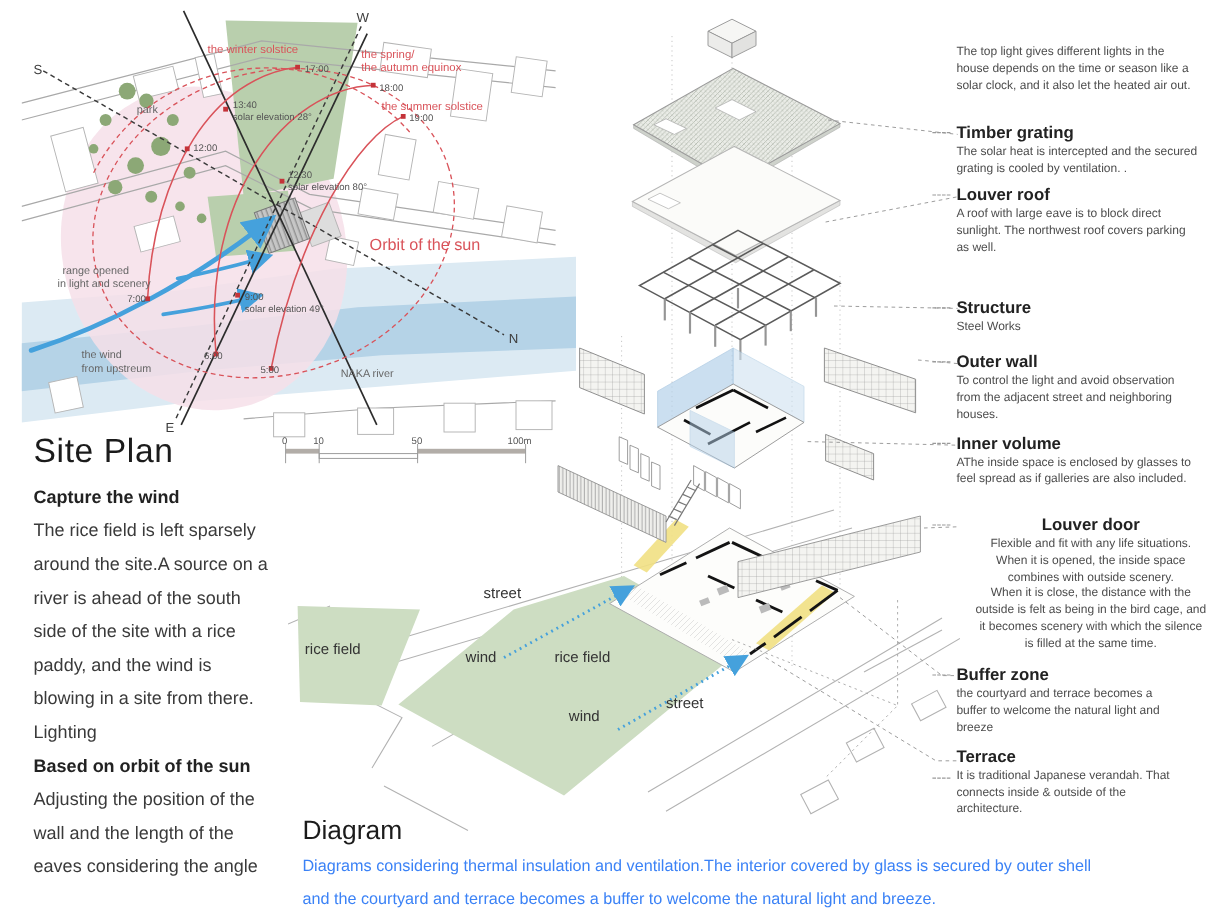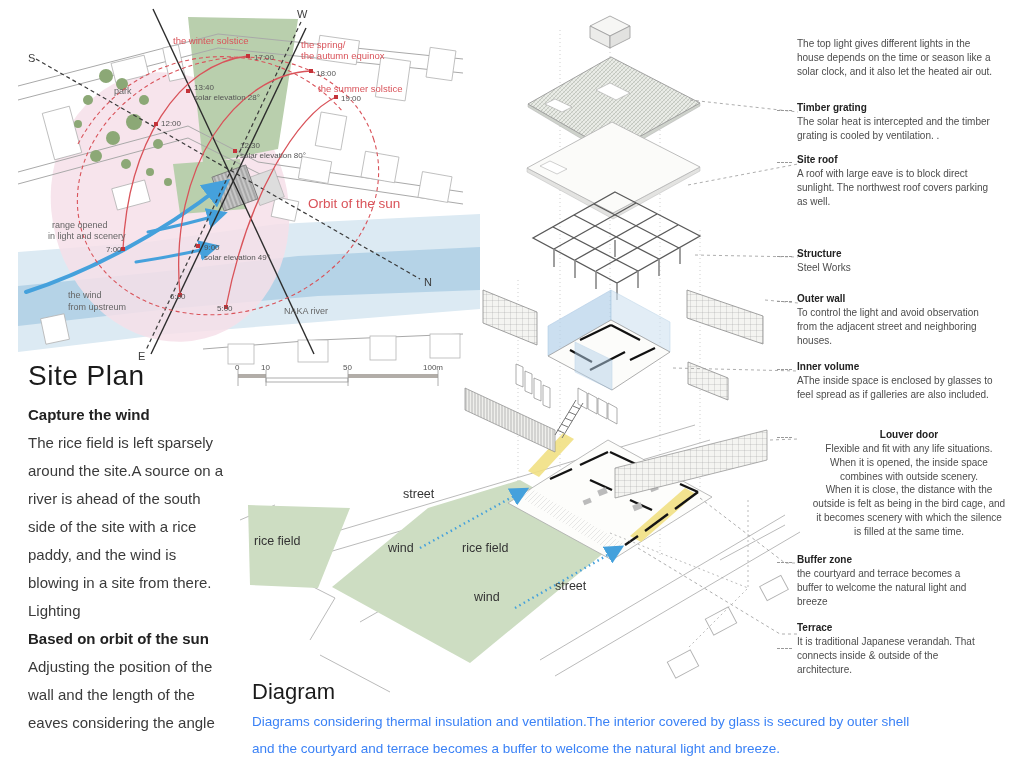--- a/index.html
+++ b/index.html
@@ -5,21 +5,21 @@
   html,body{margin:0;padding:0;background:#ffffff;}
   body{width:1024px;height:768px;position:relative;overflow:hidden;
        font-family:"Liberation Sans",sans-serif;color:#333;}
   .abs{position:absolute;}
   #site-plan-title{left:28px;top:360px;font-size:28px;color:#1b1b1b;letter-spacing:.5px;}
   #left-notes{left:28px;top:401px;width:220px;font-size:15px;color:#3a3a3a;line-height:28px;}
   .notes-heading{font-weight:bold;color:#222;}
   .pre{white-space:pre-line;}
   #right-col{left:797px;top:0;width:224px;height:768px;}
   .ann-item{position:absolute;left:0;width:224px;}
-  .ann-label{font-size:10px;font-weight:bold;color:#222;margin-bottom:2px;}
+  .ann-label{font-size:14px;font-weight:bold;color:#222;margin-bottom:2px;}
   .ann-desc{font-size:10px;color:#4c4c4c;line-height:1.38;white-space:pre-line;}
   .leader{position:absolute;left:-20px;top:8px;width:15px;border-top:1px dashed #999;}
   #diagram-title{left:252px;top:679px;font-size:22px;color:#1b1b1b;}
   #diagram-desc{left:252px;top:708px;width:700px;font-size:13.5px;color:#3b82f6;line-height:27px;}
   svg text{font-family:"Liberation Sans",sans-serif;}
   .t-small{font-size:8px;fill:#555;}
   .t-red{font-size:9.5px;fill:#d9535a;}
   .t-gray{font-size:9px;fill:#666;}
   .t-compass{font-size:11px;fill:#3d3d3d;}
   .t-ground{font-size:12.5px;fill:#333;}
@@ -395,27 +395,27 @@
 <div class="abs" id="right-col">
   <div class="ann-item" style="top:37px;">
     <div class="ann-desc">The top light gives different lights in the
 house depends on the time or season like a
 solar clock, and it also let the heated air out.</div>
   </div>
 
   <div class="ann-item" style="top:102px;">
     <span class="leader"></span>
     <div class="ann-label">Timber grating</div>
-    <div class="ann-desc">The solar heat is intercepted and the timber
+    <div class="ann-desc">The solar heat is intercepted and the secured
 grating is cooled by ventilation. .</div>
   </div>
 
   <div class="ann-item" style="top:154px;">
     <span class="leader"></span>
-    <div class="ann-label">Site roof</div>
+    <div class="ann-label">Louver roof</div>
     <div class="ann-desc">A roof with large eave is to block direct
 sunlight. The northwest roof covers parking
 as well.</div>
   </div>
 
   <div class="ann-item" style="top:248px;">
     <span class="leader"></span>
     <div class="ann-label">Structure</div>
     <div class="ann-desc">Steel Works</div>
   </div>

